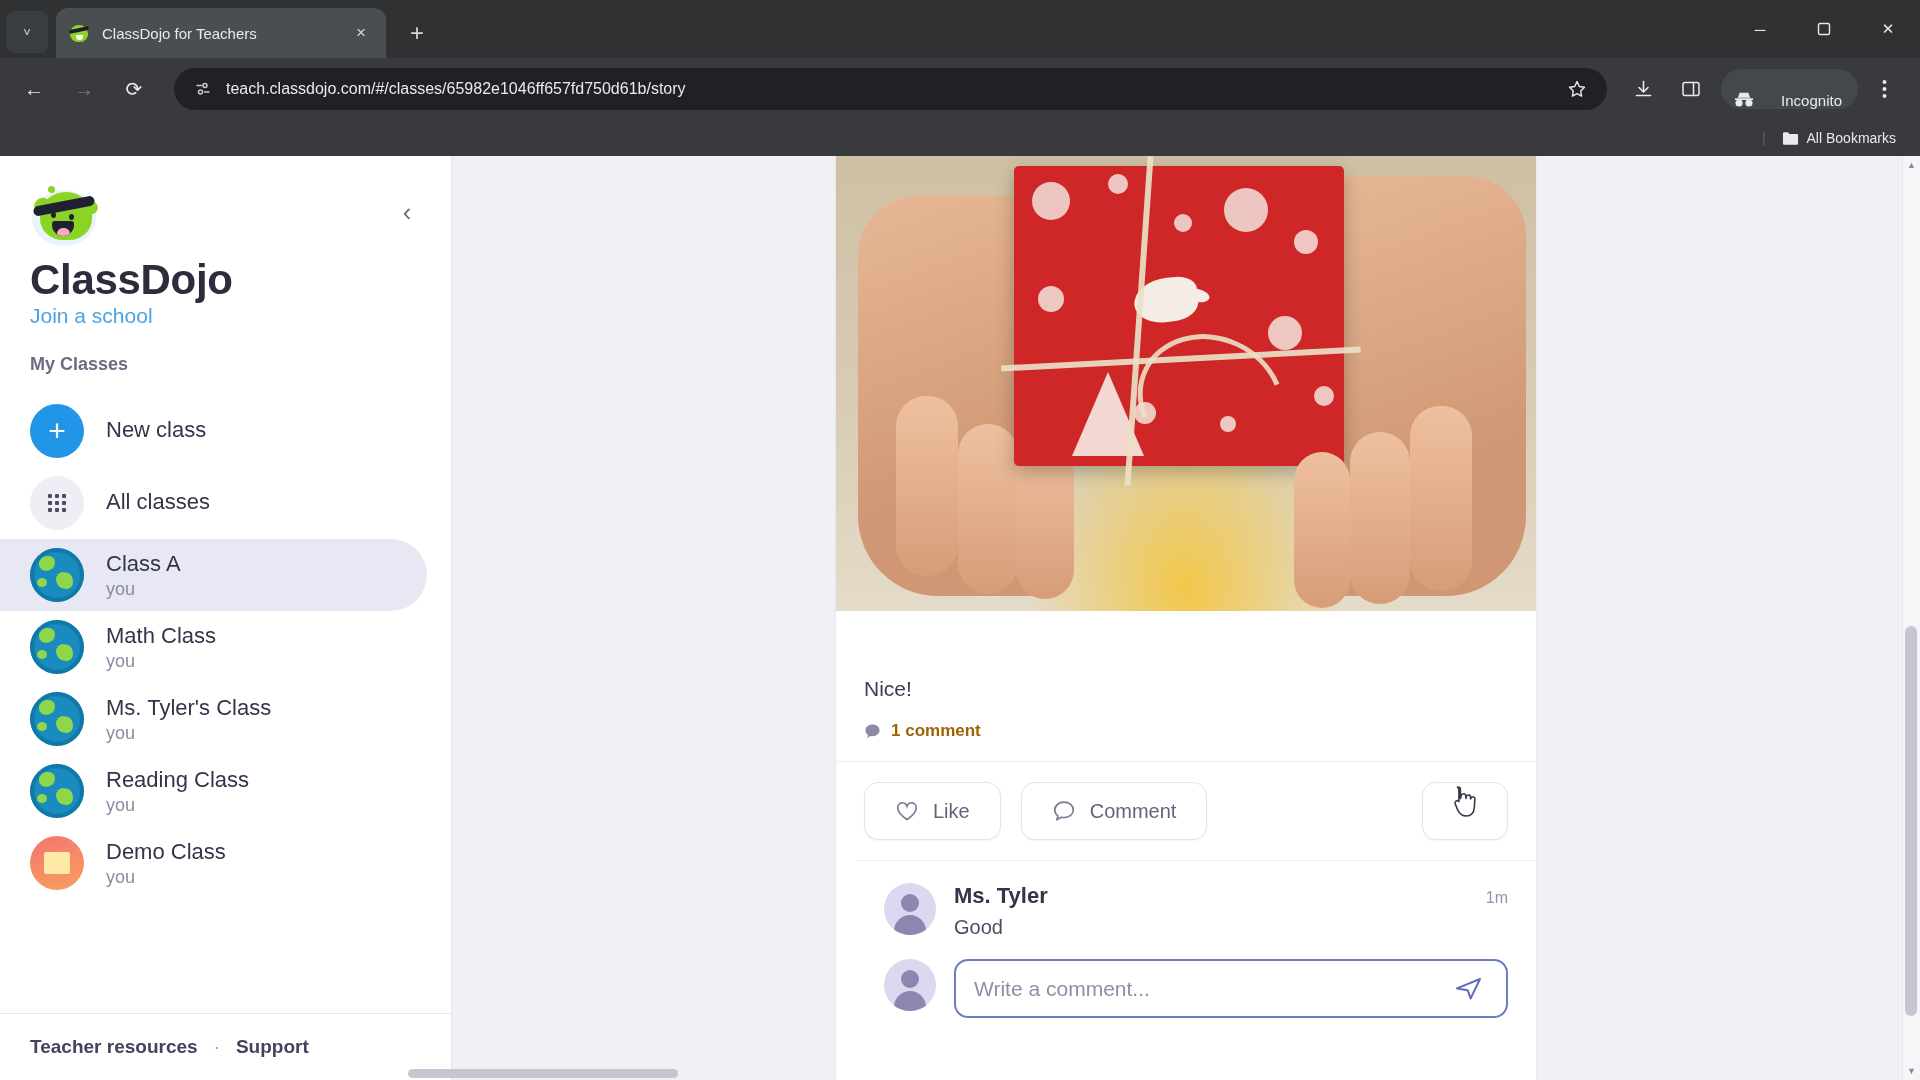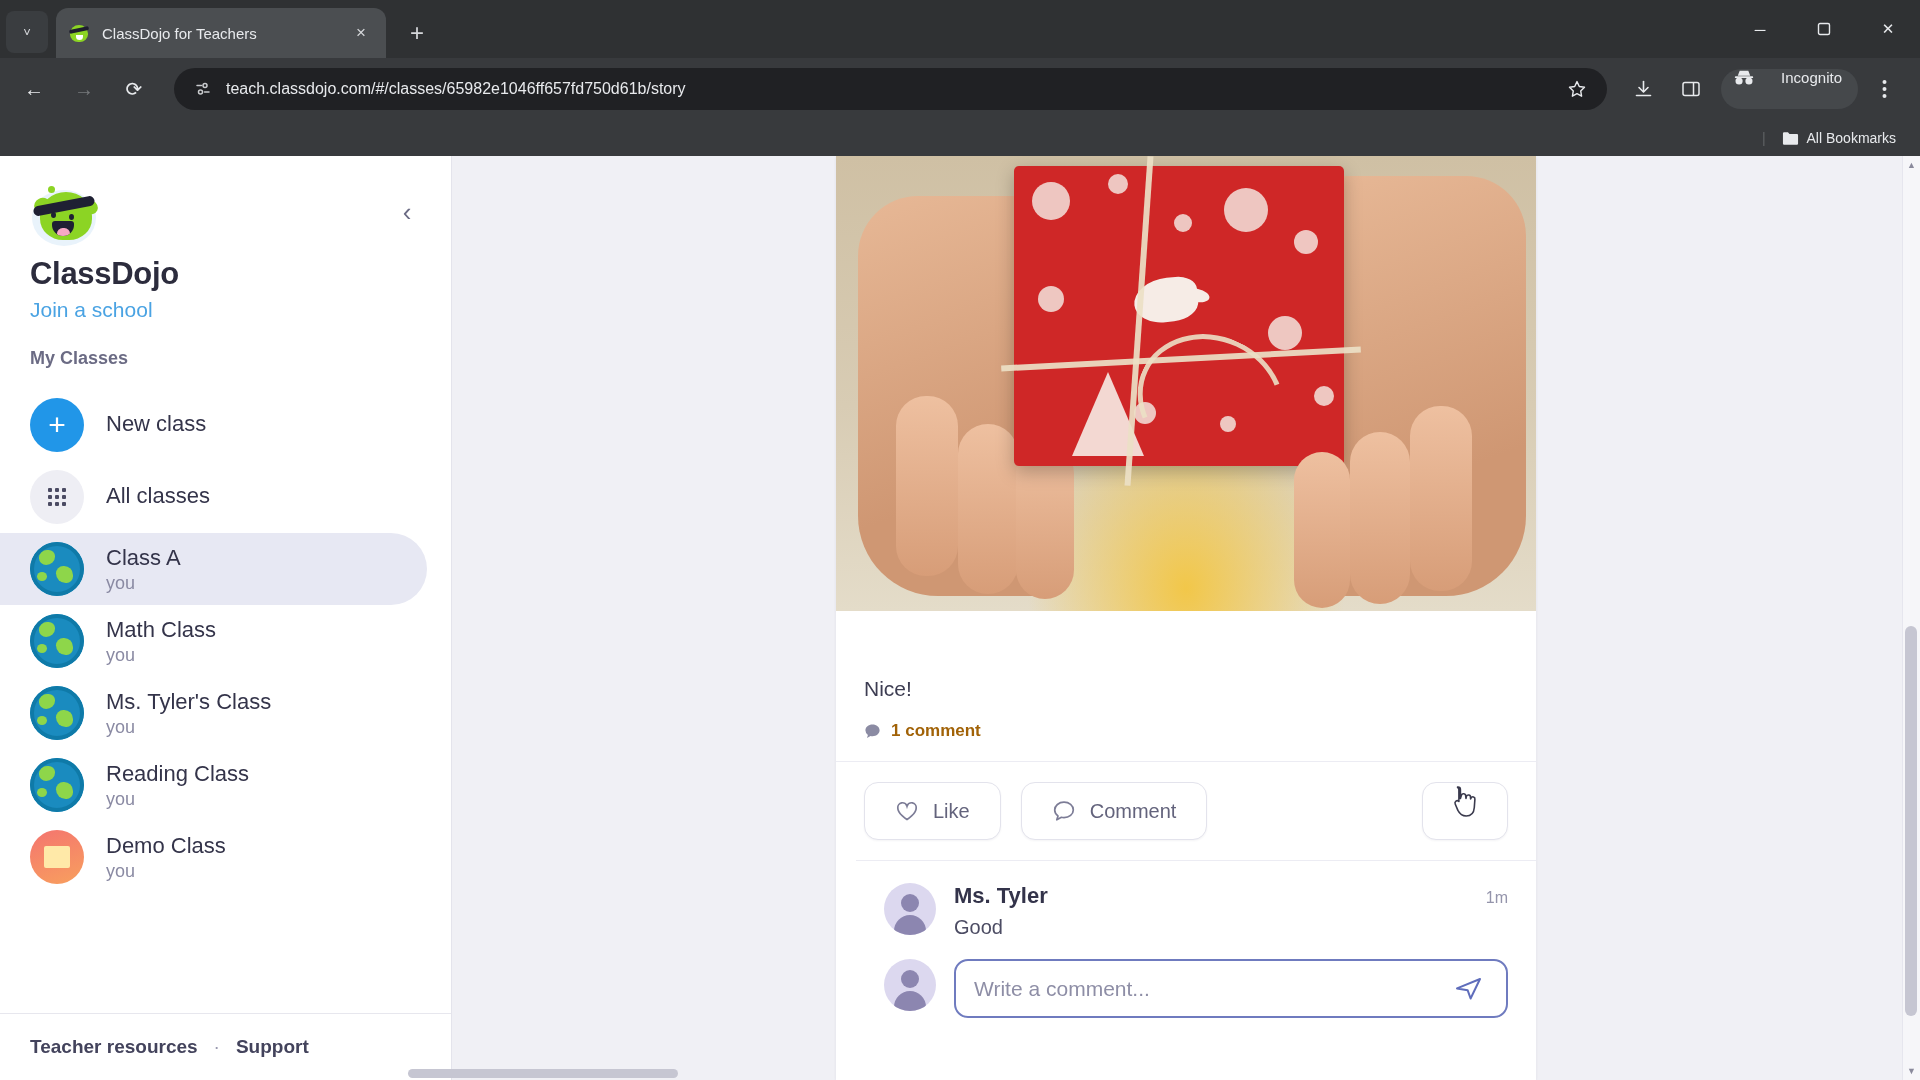--- a/index.html
+++ b/index.html
@@ -160,21 +160,21 @@
     border-radius: 50%;
     margin-left: 4px;
     cursor: pointer;
     flex: none;
   }
   .incognito-pill {
     height: 40px;
     border-radius: 20px;
     background: #45484b;
     display: flex;
-    align-items: flex-start;
+    align-items: flex-end;
     padding: 0 16px 0 12px;
     margin-left: 8px;
     color: #e8eaed;
     font-size: 15px;
     gap: 26px;
     cursor: pointer;
     flex: none;
   }
 
   .bookmarkbar {
@@ -252,25 +252,24 @@
     border-radius: 3px 3px 11px 11px;
     overflow: hidden;
   }
   .dojo-logo .tongue {
     position: absolute; left: 5px; bottom: 0;
     width: 13px; height: 8px;
     background: #f7a8c4;
     border-radius: 7px 7px 3px 3px;
   }
   .brand-name {
-    font-size: 31px;
+    font-size: 42px;
     font-weight: 700;
     color: #2c2c3d;
     letter-spacing: -0.3px;
-    margin-bottom: 6px;
   }
   .join-school {
     font-size: 21px;
     color: #4aa3e3;
     font-weight: 500;
     cursor: pointer;
     margin-bottom: 26px;
     display: inline-block;
   }
   .my-classes-label {

